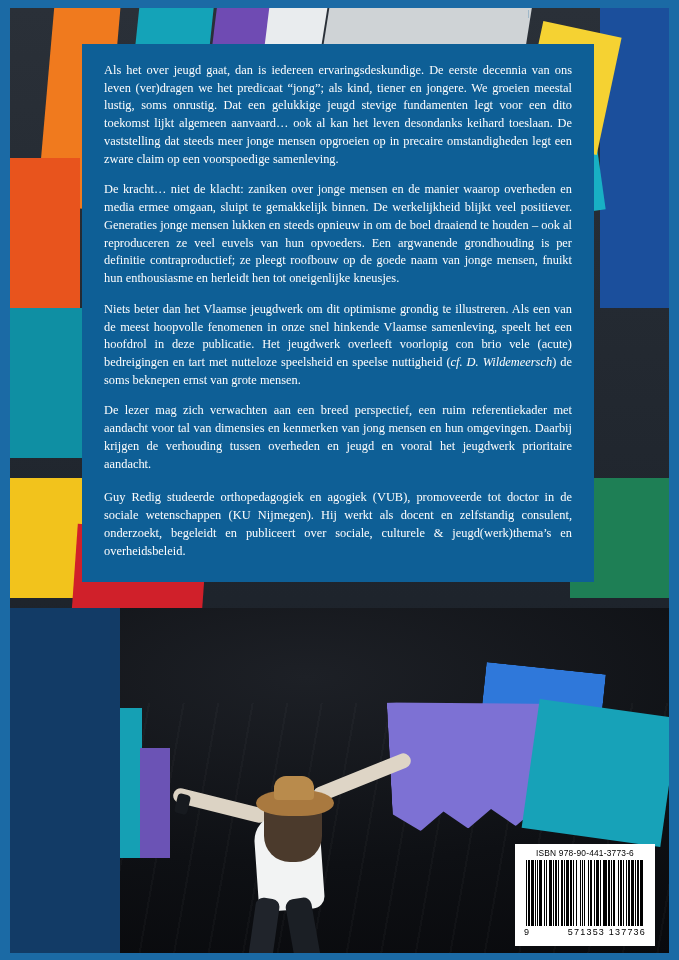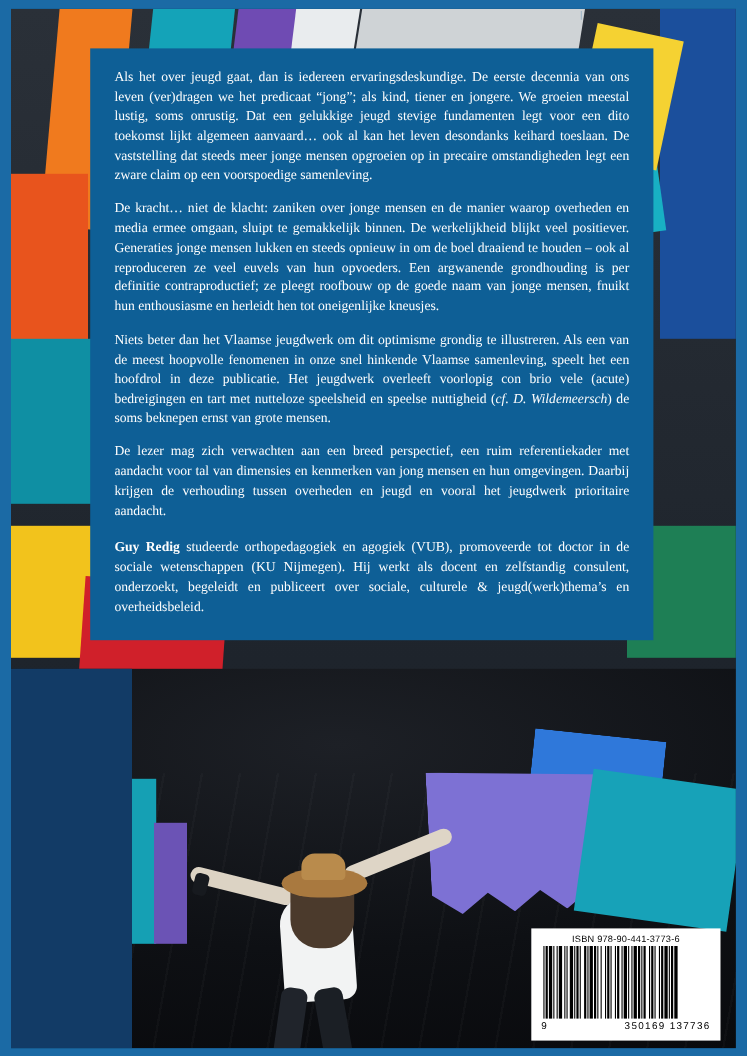--- a/index.html
+++ b/index.html
@@ -170,29 +170,29 @@
   .panel p {
     margin: 0 0 13px 0;
     font-size: 12.4px;
     line-height: 1.43;
     text-align: justify;
     color: #fdfdfd;
     hyphens: auto;
   }
   .panel p:last-child { margin-bottom: 0; }
   .author-para { margin-top: 16px !important; }
-  .author-name { font-weight: bold; }
+  .author-name { font-weight: normal; }
   .it { font-style: italic; }
 
   
   .barcode-box {
     position: absolute;
     right: 24px;
     bottom: 14px;
-    width: 172px;
+    width: 140px;
     height: 102px;
     background: #ffffff;
     padding: 4px 7px 3px 7px;
   }
   .isbn-text {
     font-family: "Liberation Sans", sans-serif;
     font-size: 8.4px;
     color: #000;
     text-align: center;
     letter-spacing: 0.2px;
@@ -368,21 +368,21 @@
         <span style="width: 1px; background: transparent;"></span>
         <span style="width: 1px;"></span>
         <span style="width: 1px; background: transparent;"></span>
         <span style="width: 2px;"></span>
         <span style="width: 1px; background: transparent;"></span>
         <span style="width: 3px;"></span>
         <span style="width: 1px; background: transparent;"></span>
       </div>
     <div class="barcode-digits">
       <span>9</span>
-      <span>350169 137736</span>
+      <span>571353 137736</span>
     </div>
   </div>
 
   <div class="edge-top"></div>
   <div class="edge-bottom"></div>
   <div class="edge-left"></div>
   <div class="edge-right"></div>
   <div class="tick"></div>
 </div>
 

